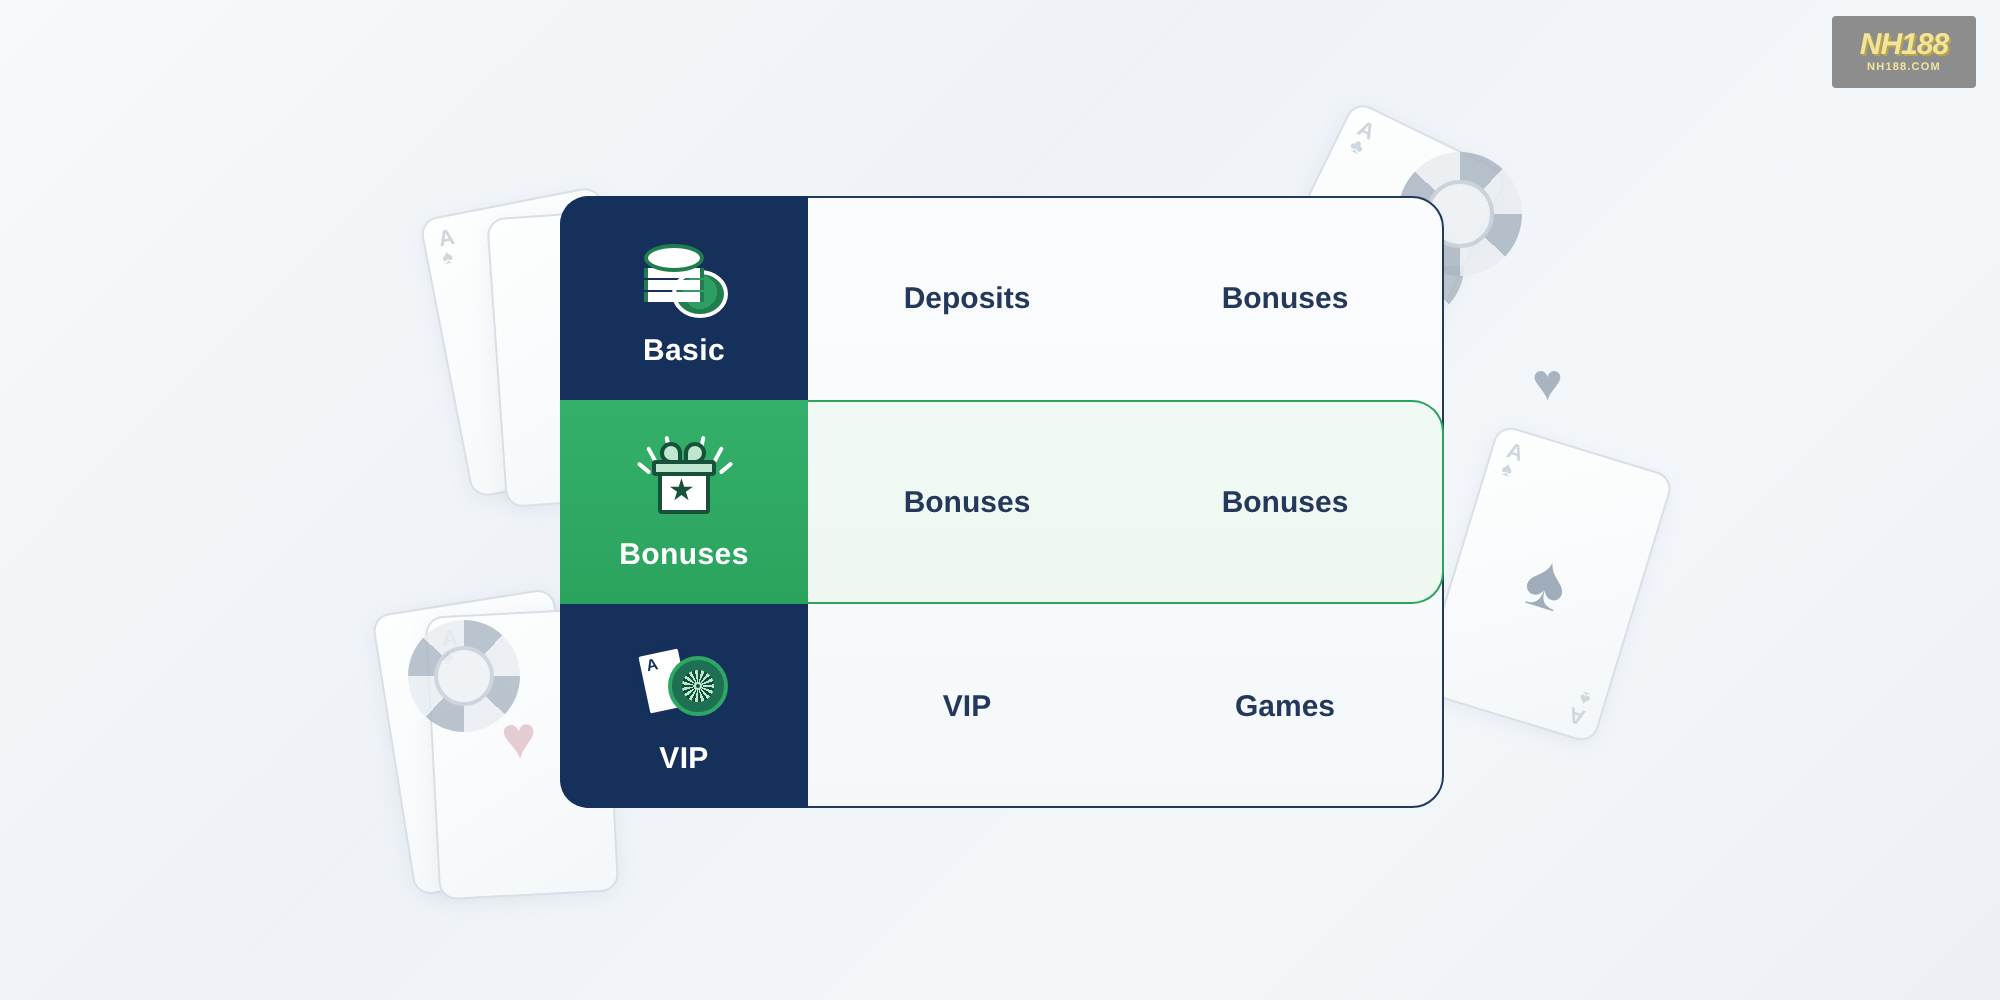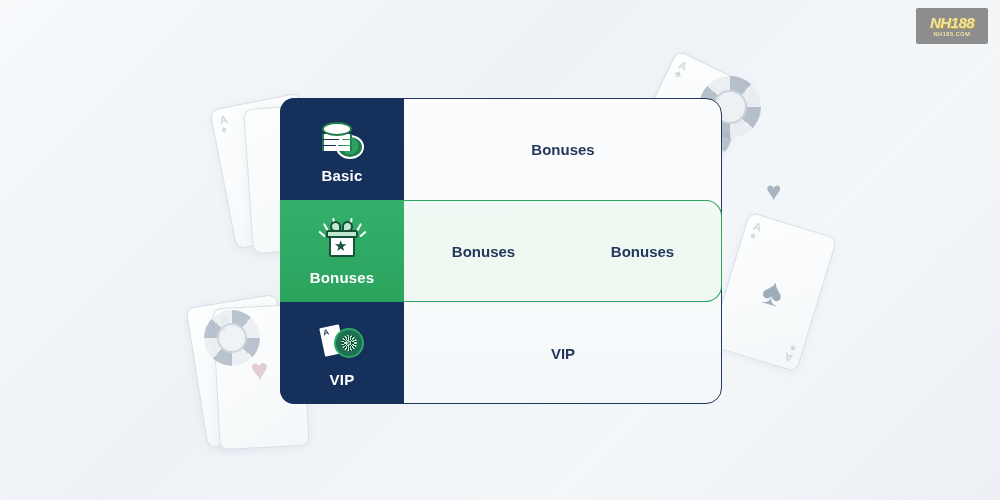--- a/index.html
+++ b/index.html
@@ -211,20 +211,21 @@
           <span class="s c-green-lg"></span>
           <span class="band" style="top:26px;"></span>
           <span class="band" style="top:20px;"></span>
           <span class="band" style="top:14px;"></span>
           <span class="s c-white-top"></span>
         </span>
       </span>
       <span class="tier-label">Basic</span>
     </div>
     <div class="cells">
+      <span class="cell">Deposits</span>
       <span class="cell">Bonuses</span>
     </div>
   </div>
 
   <div class="row" id="row-1">
     <div class="row-body"></div>
     <div class="tier">
       <span class="tier-icon">
         <span class="gift">
           <span class="ray" style="left:2px;  top:12px; height:8px; transform:rotate(-50deg);"></span>
@@ -259,15 +260,16 @@
           <span class="wheel">
               <span class="inner"></span>
               <span class="hub"></span>
             </span>
         </span>
       </span>
       <span class="tier-label">VIP</span>
     </div>
     <div class="cells">
       <span class="cell">VIP</span>
+      <span class="cell">Games</span>
     </div>
   </div>
 </div>
 
 </body></html>

